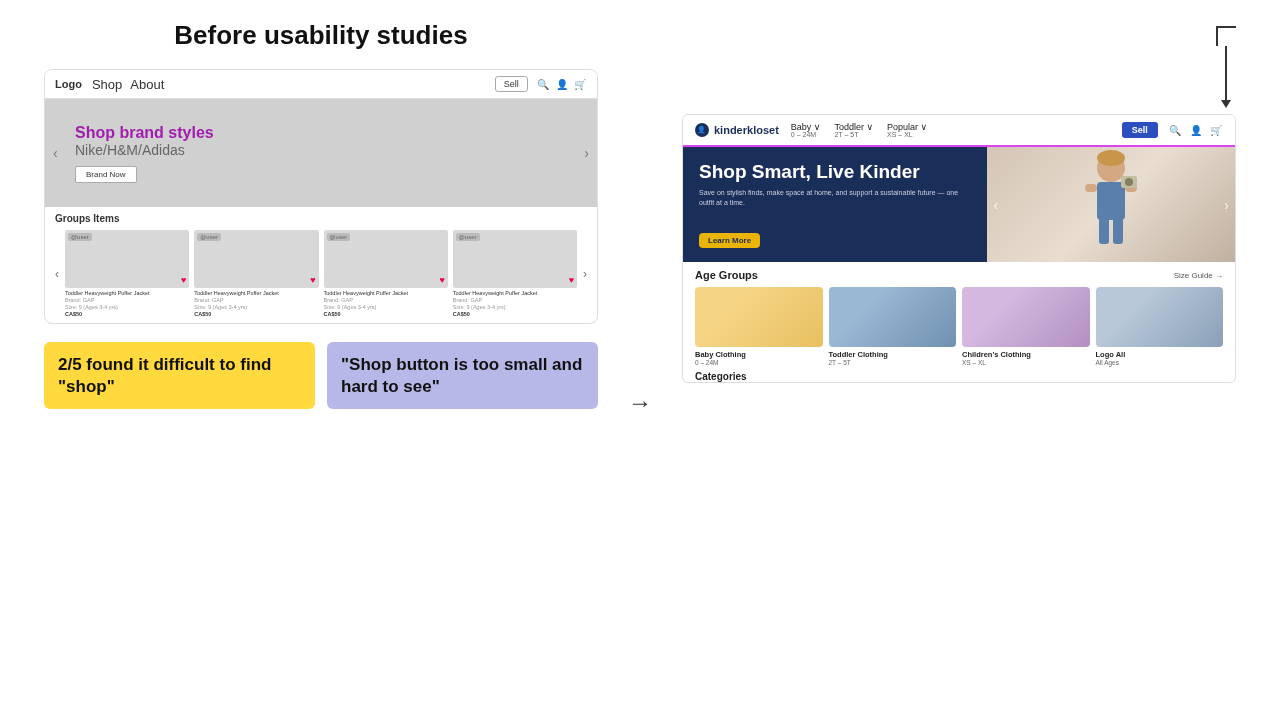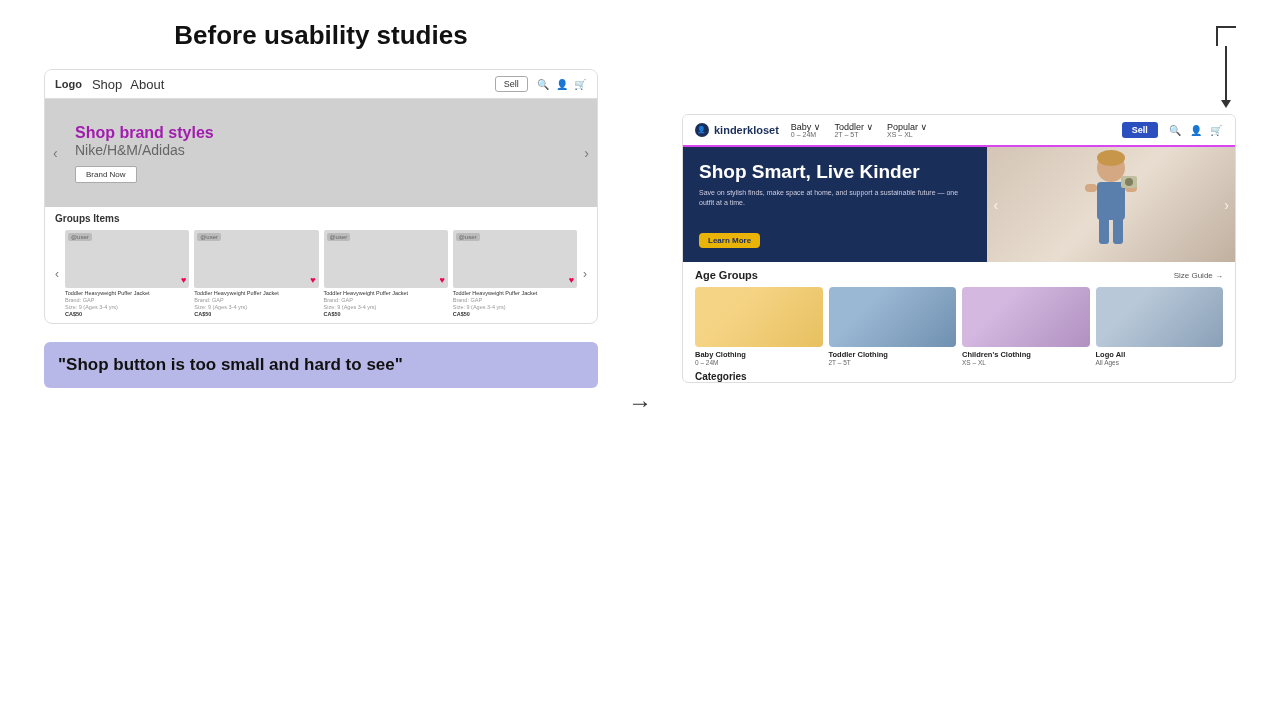--- a/index.html
+++ b/index.html
@@ -604,20 +604,23 @@
               <div class="pop-item-label">Toddler Heavyweight Puffer Jacket<br><span style="color:#999">Brand: GAP</span><br><span style="color:#999">Size: 9 (Ages 3-4 yrs)</span></div>
               <div class="pop-item-price">CA$50</div>
             </div>
           </div>
           <span class="pop-arrow">›</span>
         </div>
       </div>
     </div>
 
     <div class="feedback-row">
+      <div class="feedback-card yellow">
+        <span>2/5 found it difficult to find "shop"</span>
+      </div>
       <div class="feedback-card purple">
         <span>"Shop button is too small and hard to see"</span>
       </div>
     </div>
   </div>
 
   <div class="center-arrow">
     <span>→</span>
   </div>
 

